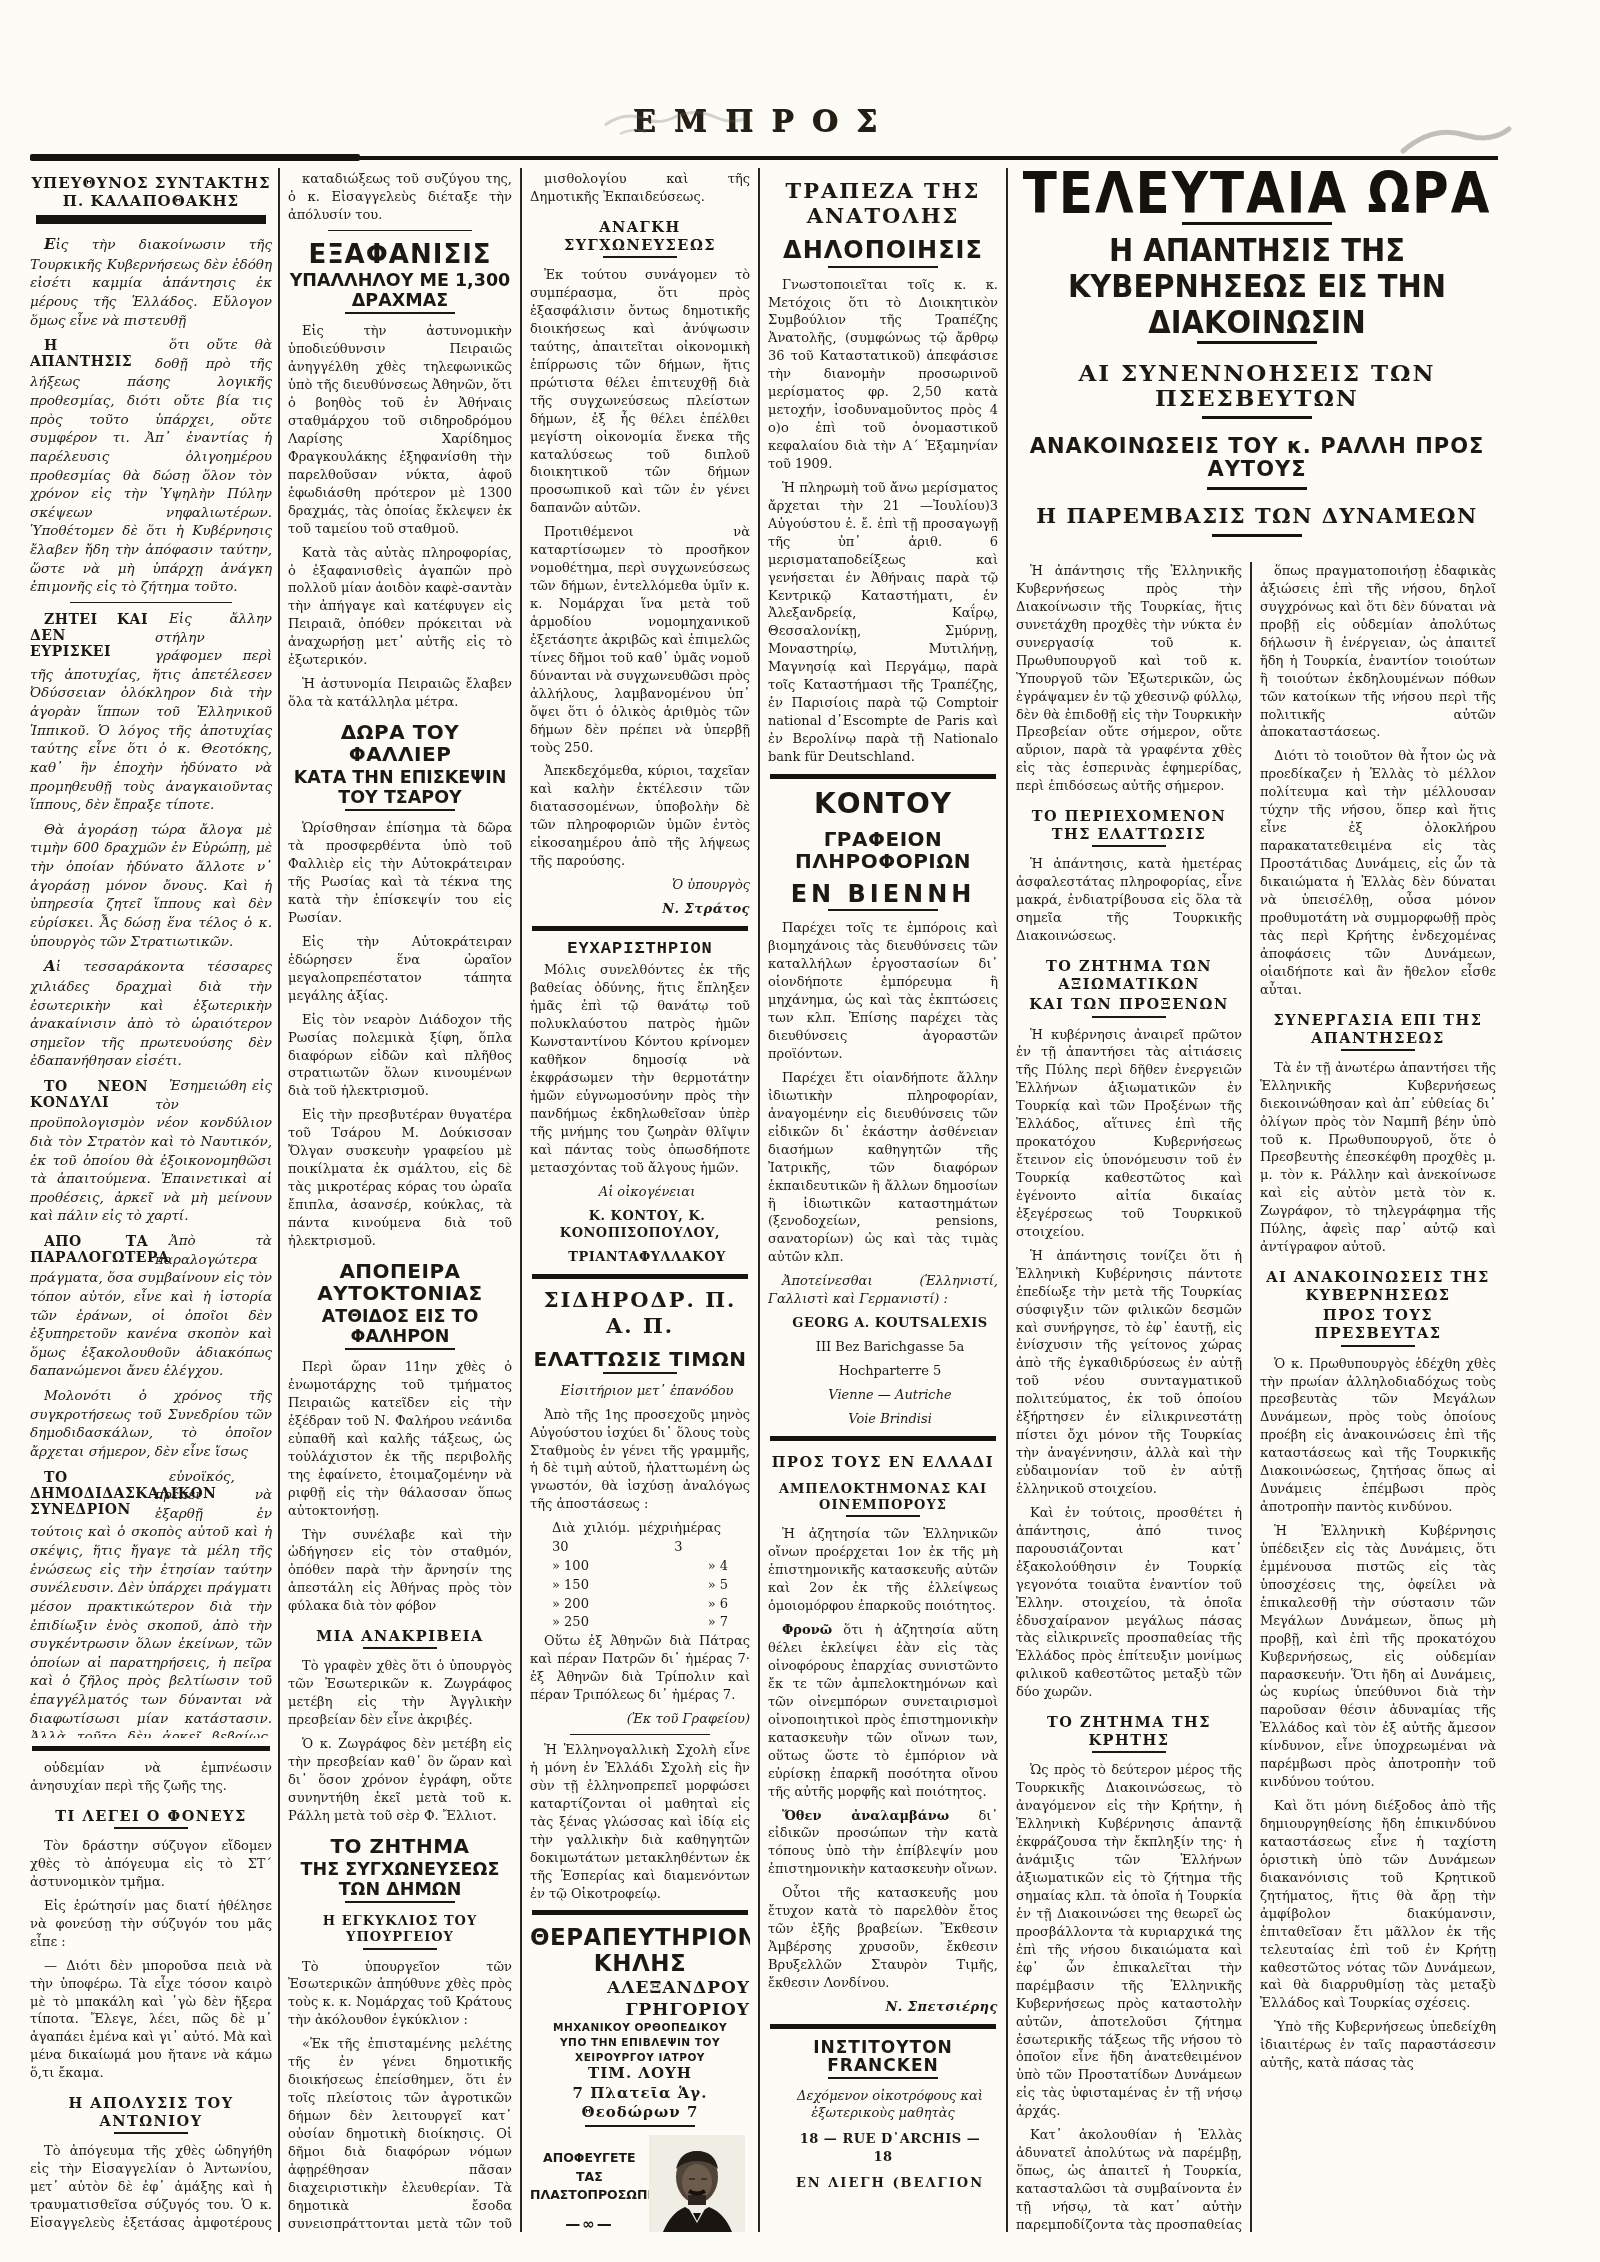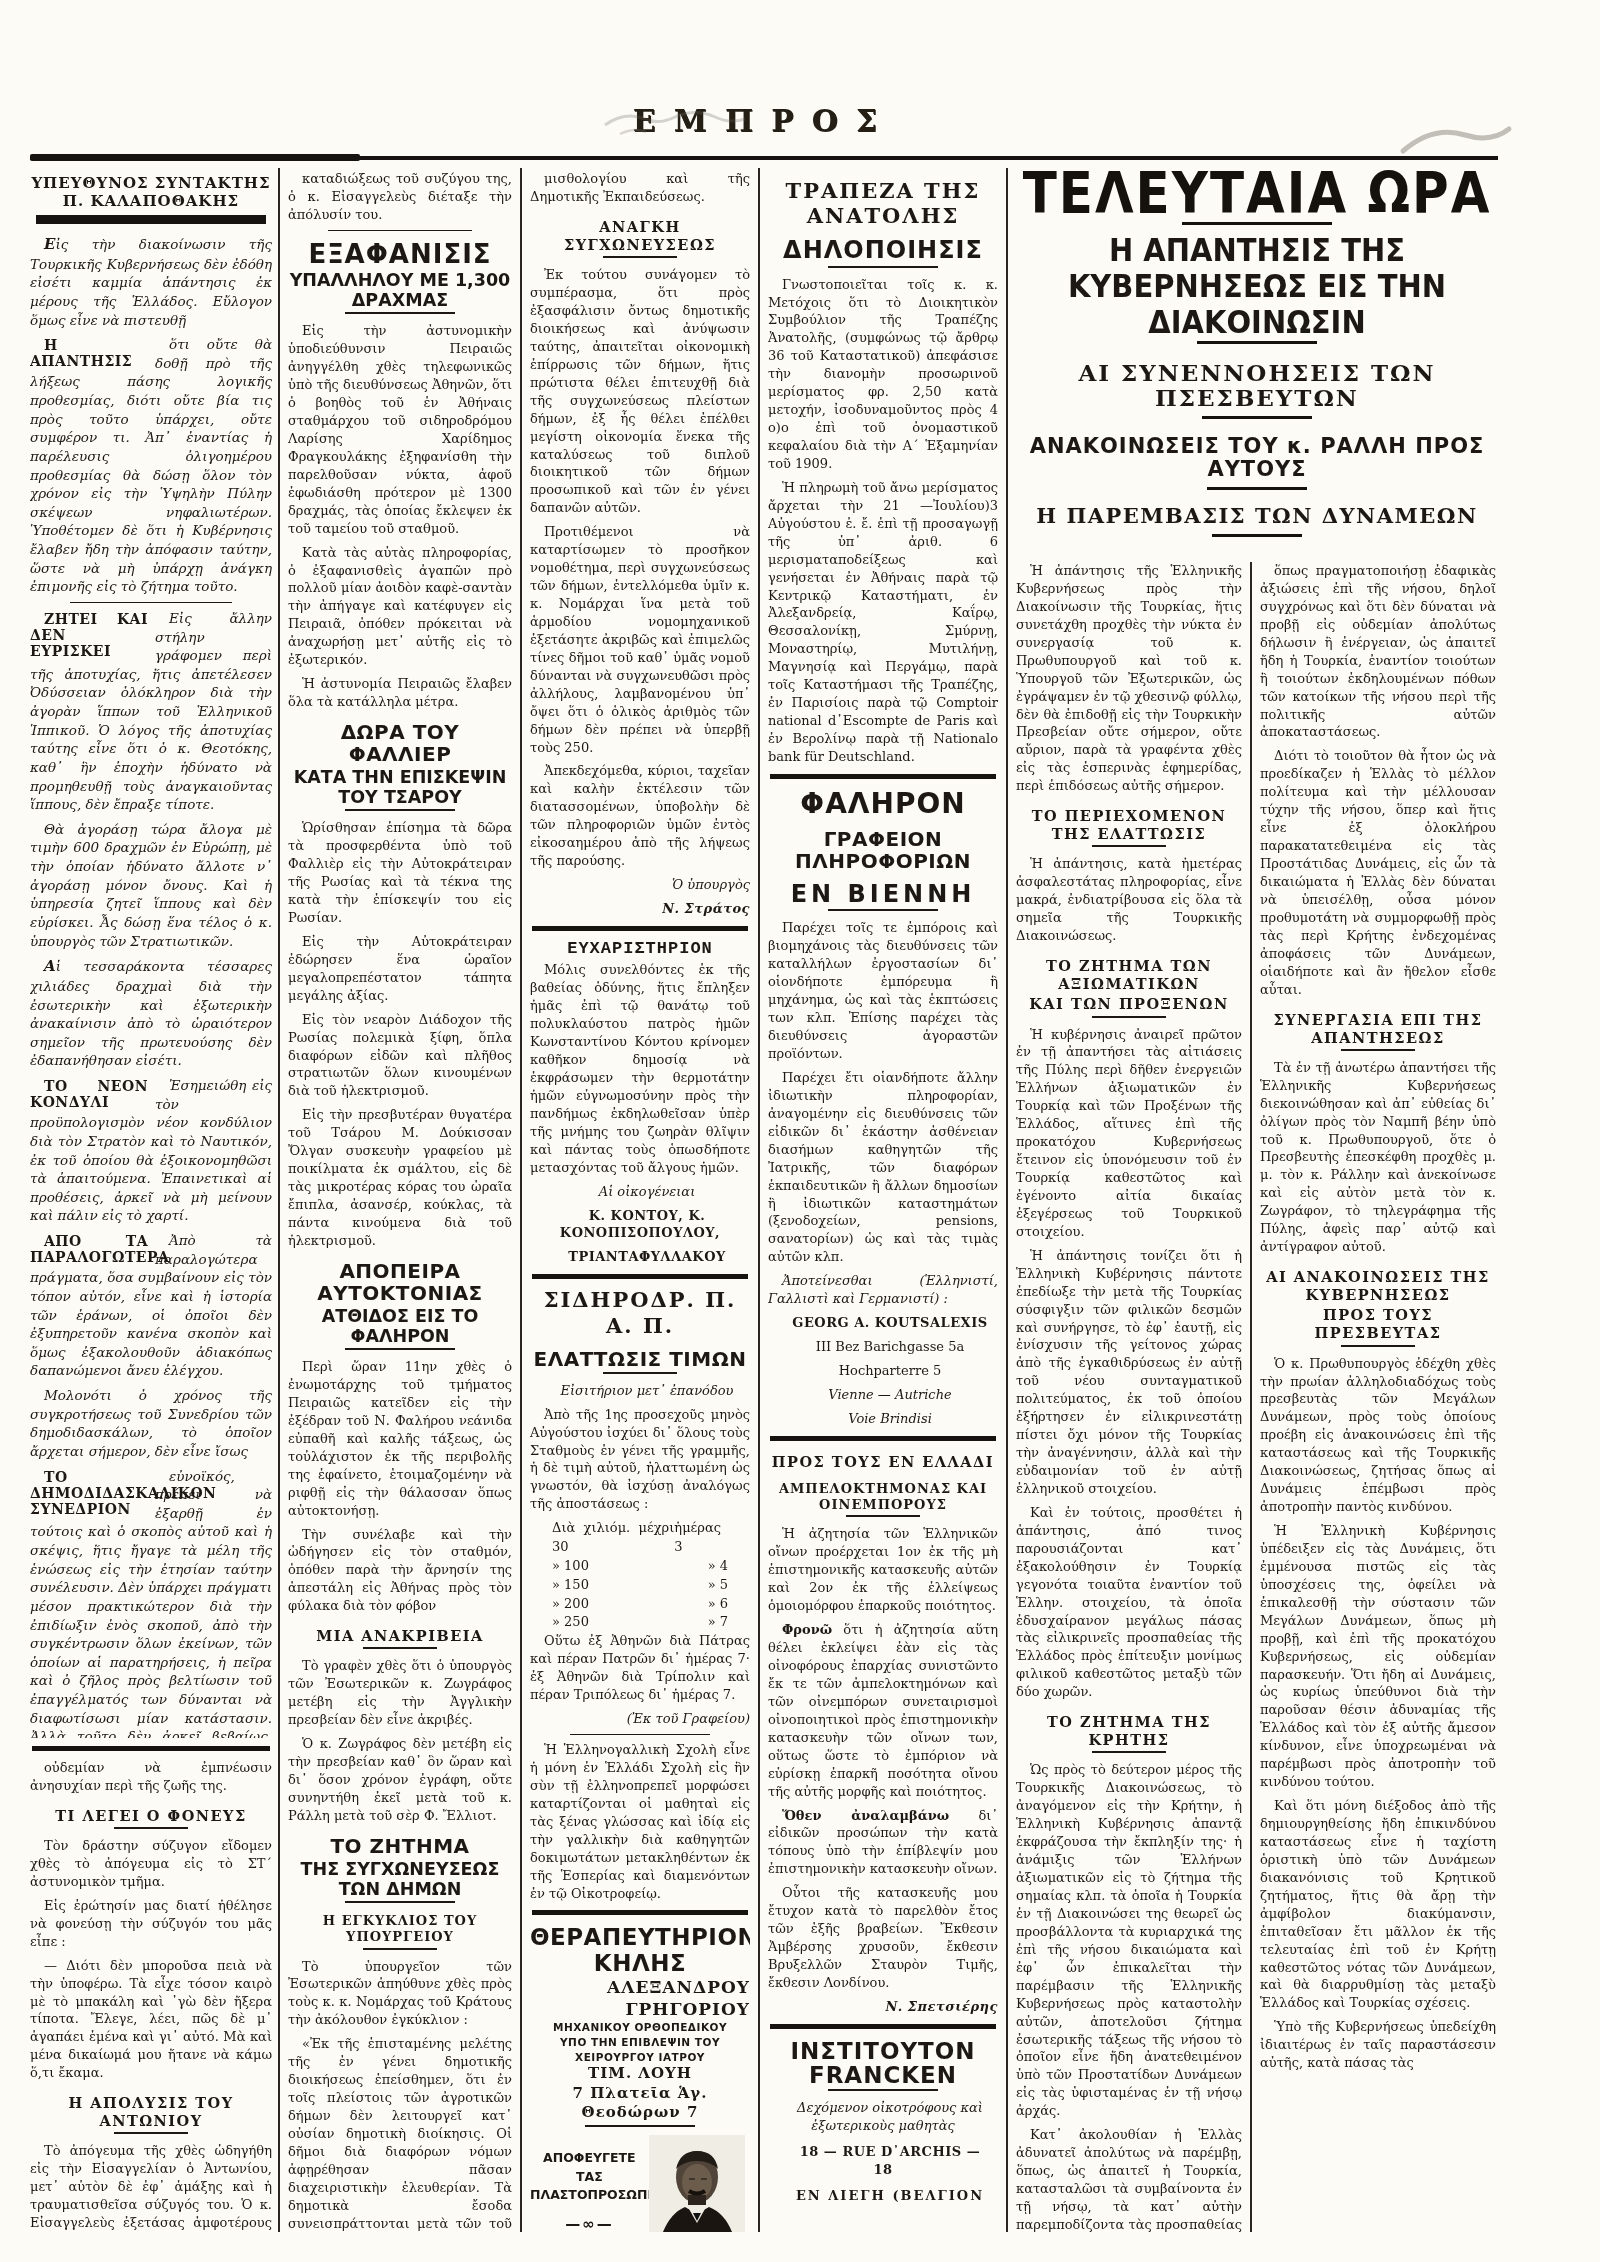--- a/index.html
+++ b/index.html
@@ -265,21 +265,21 @@
   </div>
 
   <div class="col" style="left:768px;width:230px;">
     <div class="display">ΤΡΑΠΕΖΑ ΤΗΣ ΑΝΑΤΟΛΗΣ</div>
     <div class="headline-a" style="font-size:24px">ΔΗΛΟΠΟΙΗΣΙΣ</div>
     <div class="bar-u w"></div>
     <p>Γνωστοποιεῖται τοῖς κ. κ. Μετόχοις ὅτι τὸ Διοικητικὸν Συμβούλιον τῆς Τραπέζης Ἀνατολῆς, (συμφώνως τῷ ἄρθρῳ 36 τοῦ Καταστατικοῦ) ἀπεφάσισε τὴν διανομὴν προσωρινοῦ μερίσματος φρ. 2,50 κατὰ μετοχήν, ἰσοδυναμοῦντος πρὸς 4 ο)ο ἐπὶ τοῦ ὀνομαστικοῦ κεφαλαίου διὰ τὴν Α´ Ἑξαμηνίαν τοῦ 1909.</p>
     <p>Ἡ πληρωμὴ τοῦ ἄνω μερίσματος ἄρχεται τὴν 21 —Ἰουλίου)3 Αὐγούστου ἐ. ἔ. ἐπὶ τῇ προσαγωγῇ τῆς ὑπ᾽ ἀριθ. 6 μερισματαποδείξεως καὶ γενήσεται ἐν Ἀθήναις παρὰ τῷ Κεντρικῷ Καταστήματι, ἐν Ἀλεξανδρείᾳ, Καΐρῳ, Θεσσαλονίκῃ, Σμύρνῃ, Μοναστηρίῳ, Μυτιλήνῃ, Μαγνησίᾳ καὶ Περγάμῳ, παρὰ τοῖς Καταστήμασι τῆς Τραπέζης, ἐν Παρισίοις παρὰ τῷ Comptoir national d᾽Escompte de Paris καὶ ἐν Βερολίνῳ παρὰ τῇ Nationalo bank für Deutschland.</p>
 
     <div class="rule-thick"></div>
-    <div class="headline-a" style="font-size:28px">ΦΑΛΗΡΟΝ</div>
+    <div class="headline-a" style="font-size:28px">ΚΟΝΤΟΥ</div>
     <div class="headline-c">ΓΡΑΦΕΙΟΝ ΠΛΗΡΟΦΟΡΙΩΝ</div>
     <div class="headline-a" style="font-size:24px;letter-spacing:4px">ΕΝ ΒΙΕΝΝΗ</div>
     <div class="bar-u w"></div>
     <p>Παρέχει τοῖς τε ἐμπόροις καὶ βιομηχάνοις τὰς διευθύνσεις τῶν καταλλήλων ἐργοστασίων δι᾽ οἱονδήποτε ἐμπόρευμα ἢ μηχάνημα, ὡς καὶ τὰς ἐκπτώσεις των κλπ. Ἐπίσης παρέχει τὰς διευθύνσεις ἀγοραστῶν προϊόντων.</p>
     <p>Παρέχει ἔτι οἱανδήποτε ἄλλην ἰδιωτικὴν πληροφορίαν, ἀναγομένην εἰς διευθύνσεις τῶν εἰδικῶν δι᾽ ἑκάστην ἀσθένειαν διασήμων καθηγητῶν τῆς Ἰατρικῆς, τῶν διαφόρων ἐκπαιδευτικῶν ἢ ἄλλων δημοσίων ἢ ἰδιωτικῶν καταστημάτων (ξενοδοχείων, pensions, σανατορίων) ὡς καὶ τὰς τιμὰς αὐτῶν κλπ.</p>
     <p class="ital">Ἀποτείνεσθαι (Ἑλληνιστί, Γαλλιστὶ καὶ Γερμανιστί) :</p>
     <p class="adr caps">GEORG A. KOUTSALEXIS</p>
     <p class="adr">III Bez Barichgasse 5a</p>
     <p class="adr">Hochparterre 5</p>
     <p class="adr ital">Vienne — Autriche</p>
@@ -289,21 +289,21 @@
     <div class="head-sm">ΠΡΟΣ ΤΟΥΣ ΕΝ ΕΛΛΑΔΙ</div>
     <div class="head-xs">ΑΜΠΕΛΟΚΤΗΜΟΝΑΣ ΚΑΙ ΟΙΝΕΜΠΟΡΟΥΣ</div>
     <div class="bar-u"></div>
     <p>Ἡ ἀζητησία τῶν Ἑλληνικῶν οἴνων προέρχεται 1ον ἐκ τῆς μὴ ἐπιστημονικῆς κατασκευῆς αὐτῶν καὶ 2ον ἐκ τῆς ἐλλείψεως ὁμοιομόρφου ἐπαρκοῦς ποιότητος.</p>
     <p><b>Φρονῶ</b> <span>ὅτι ἡ ἀζητησία αὕτη θέλει ἐκλείψει ἐὰν εἰς τὰς οἰνοφόρους ἐπαρχίας συνιστῶντο ἔκ τε τῶν ἀμπελοκτημόνων καὶ τῶν οἰνεμπόρων συνεταιρισμοὶ οἰνοποιητικοὶ πρὸς ἐπιστημονικὴν κατασκευὴν τῶν οἴνων των, οὕτως ὥστε τὸ ἐμπόριον νὰ εὑρίσκῃ ἐπαρκῆ ποσότητα οἴνου τῆς αὐτῆς μορφῆς καὶ ποιότητος.</span></p>
     <p><b>Ὅθεν ἀναλαμβάνω</b> <span>δι᾽ εἰδικῶν προσώπων τὴν κατὰ τόπους ὑπὸ τὴν ἐπίβλεψίν μου ἐπιστημονικὴν κατασκευὴν οἴνων.</span></p>
     <p>Οὗτοι τῆς κατασκευῆς μου ἔτυχον κατὰ τὸ παρελθὸν ἔτος τῶν ἑξῆς βραβείων. Ἔκθεσιν Ἀμβέρσης χρυσοῦν, ἔκθεσιν Βρυξελλῶν Σταυρὸν Τιμῆς, ἔκθεσιν Λονδίνου.</p>
     <p class="sig caps">Ν. Σπετσιέρης</p>
 
     <div class="rule-thick"></div>
-    <div class="headline-a" style="font-size:23px">ΙΝΣΤΙΤΟΥΤΟΝ FRANCKEN</div>
+    <div class="headline-a" style="font-size:17px">ΙΝΣΤΙΤΟΥΤΟΝ FRANCKEN</div>
     <div class="bar-u w"></div>
     <p class="sigc ital" style="margin:0">Δεχόμενον οἰκοτρόφους καὶ ἐξωτερικοὺς μαθητὰς</p>
     <p class="sigc caps" style="margin:8px">18 — RUE D᾽ARCHIS — 18</p>
     <p class="sigc caps" style="margin:0 0 6px;letter-spacing:2px">ΕΝ ΛΙΕΓΗ (ΒΕΛΓΙΟΝ</p>
 
   </div>
 
   <div class="banner">
     <div class="banner-title">ΤΕΛΕΥΤΑΙΑ ΩΡΑ</div>
     <div class="bu" style="width:150px"></div>

